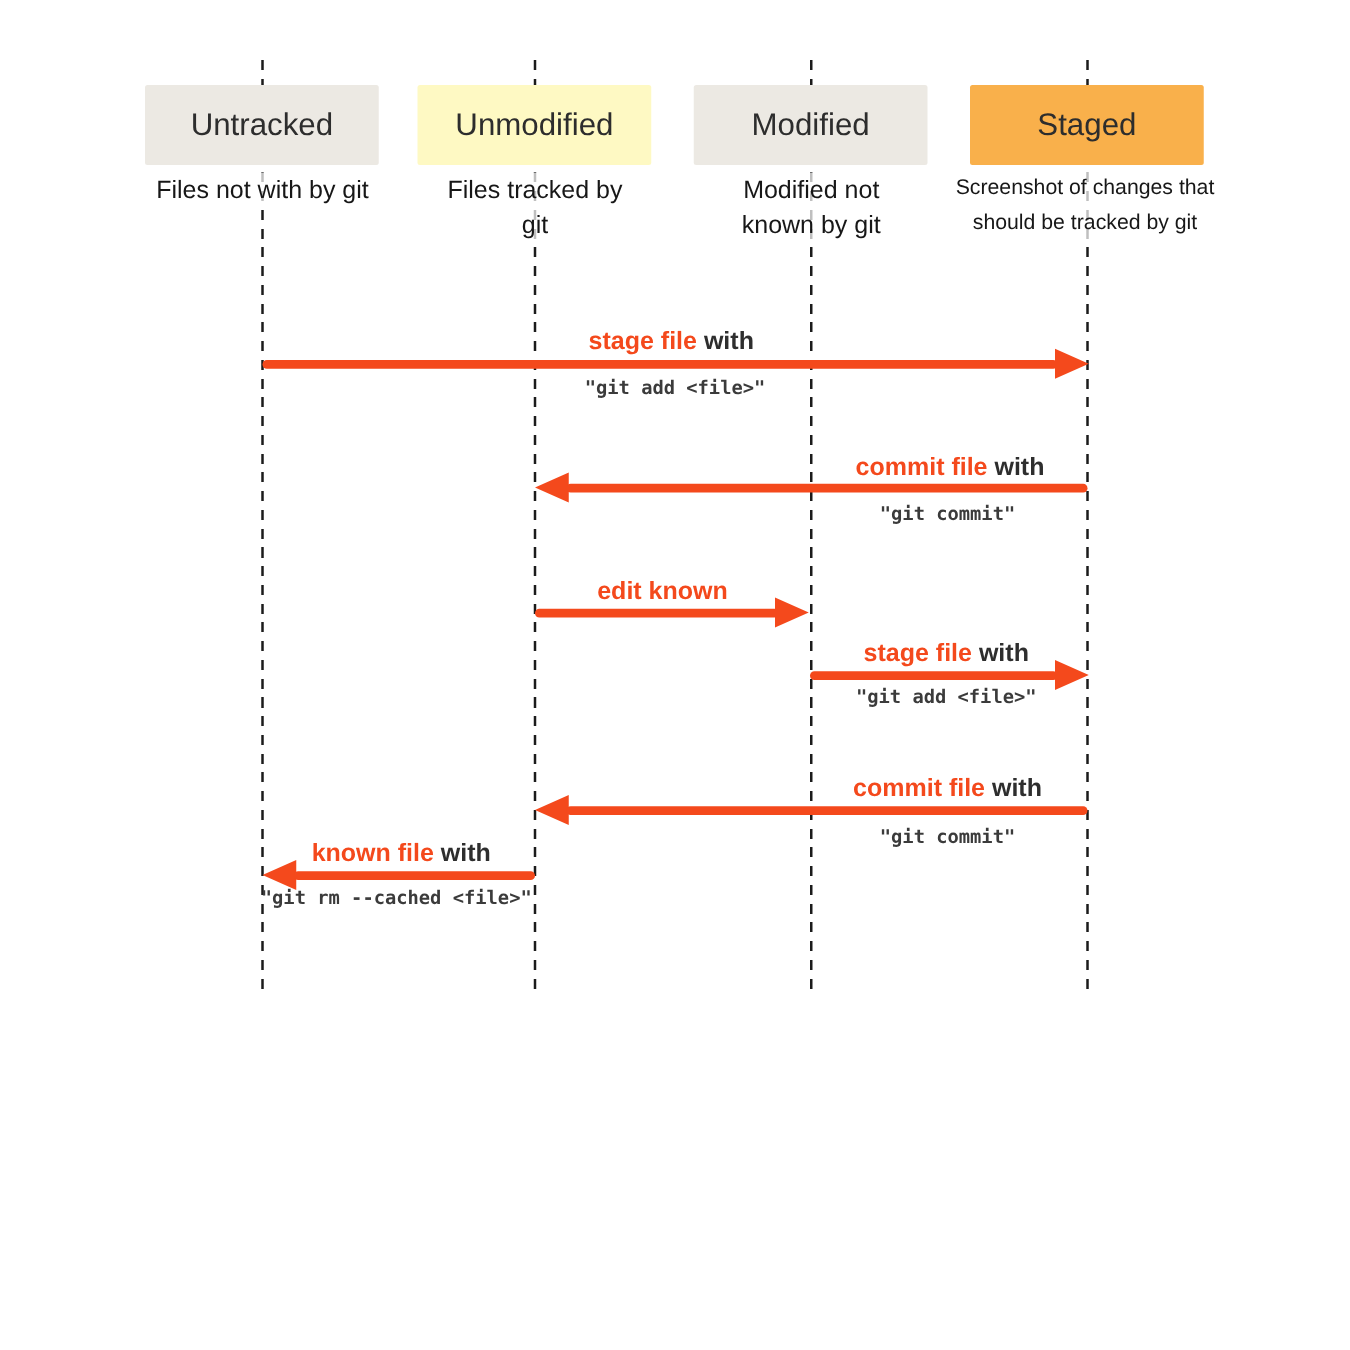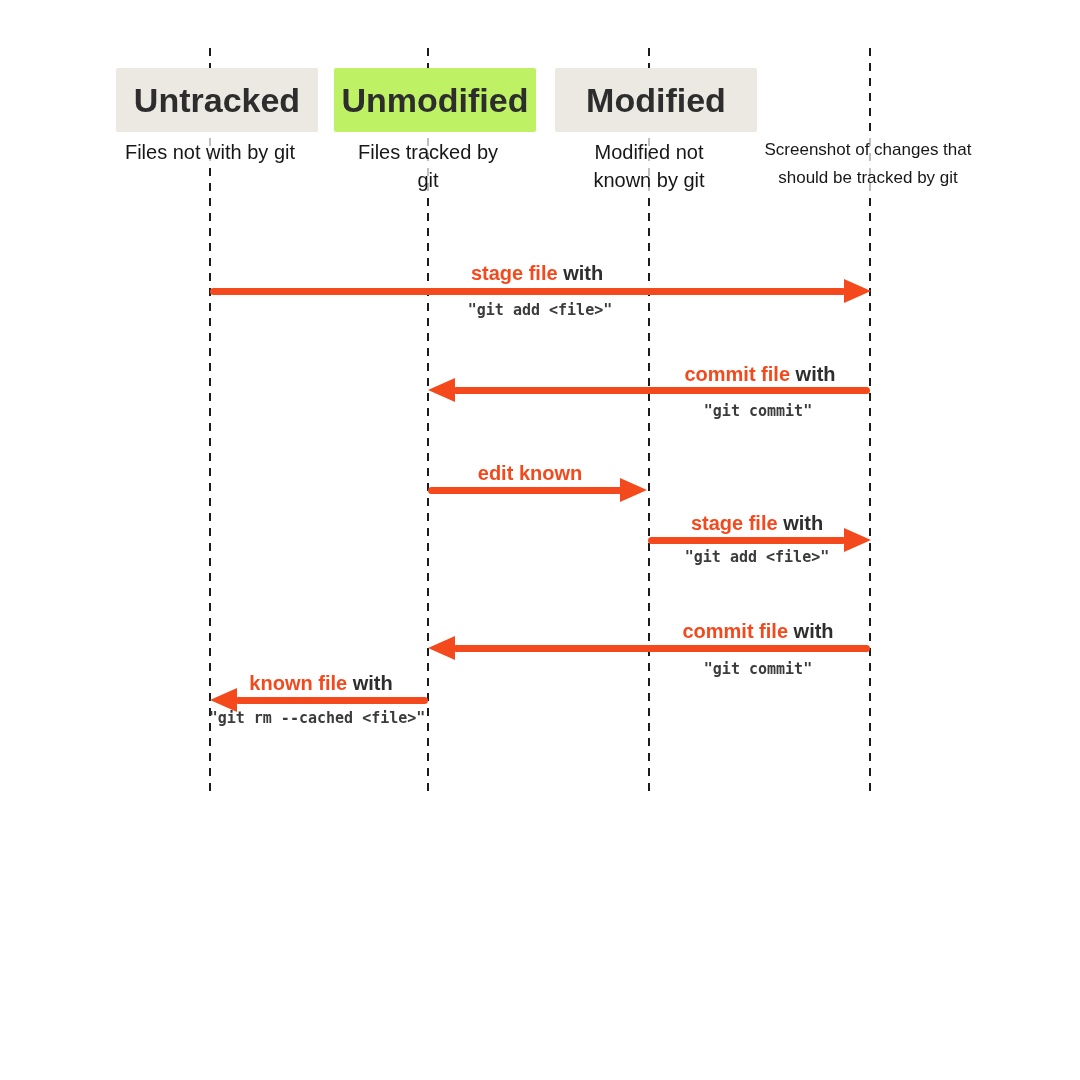--- a/index.html
+++ b/index.html
@@ -14,27 +14,27 @@
   .lifeline {
     position: absolute;
     top: 48px;
     height: 744px;
     width: 2px;
     background: repeating-linear-gradient(to bottom, #1b1b1b 0px, #1b1b1b 8px, transparent 8px, transparent 15px);
   }
   .state-box {
     position: absolute;
     top: 68px;
-    width: 202px;
+    width: 187px;
     height: 64px;
     display: flex;
     align-items: center;
     justify-content: center;
-    font-weight: bold;
-    font-size: 34px;
+    font-weight: normal;
+    font-size: 25px;
     color: #2d2d2d;
     border-radius: 2px;
   }
   .subtitle {
     position: absolute;
     top: 138px;
     transform: translateX(-50%);
     text-align: center;
     font-size: 20px;
     line-height: 28px;
@@ -89,22 +89,23 @@
 <body>
 
 <div class="canvas">
 
   <div class="lifeline" style="left:209px;"></div>
   <div class="lifeline" style="left:427px;"></div>
   <div class="lifeline" style="left:648px;"></div>
   <div class="lifeline" style="left:869px;"></div>
 
   <div class="state-box" style="left: 116px; background: rgb(236, 233, 227);">Untracked</div>
-  <div class="state-box" style="left: 334px; background: #bef264;">Unmodified</div>
+  <div class="state-box" style="left: 334px; background: #fef9c3;">Unmodified</div>
   <div class="state-box" style="left: 555px; background: rgb(236, 233, 227);">Modified</div>
+  <div class="state-box" style="left: 776px; background: rgb(249, 176, 75);">Staged</div>
 
   <div class="subtitle" style="left:210px; width:180px;">Files not with by git</div>
   <div class="subtitle" style="left:428px; width:150px;">Files tracked by git</div>
   <div class="subtitle" style="left:649px; width:165px;">Modified not known by git</div>
   <div class="subtitle small" style="left:868px; width:228px;">Screenshot of changes that should be tracked by git</div>
 
   <div>
     <div class="action-label" style="left:537px; top:262px;"><span class="action">stage file</span><span class="conn"> with</span></div>
     <div class="arrow-shaft" style="left:210px; top:288px; width:636px;"></div>
     <div class="arrow-head-right" style="left:844px; top:279px;"></div>

